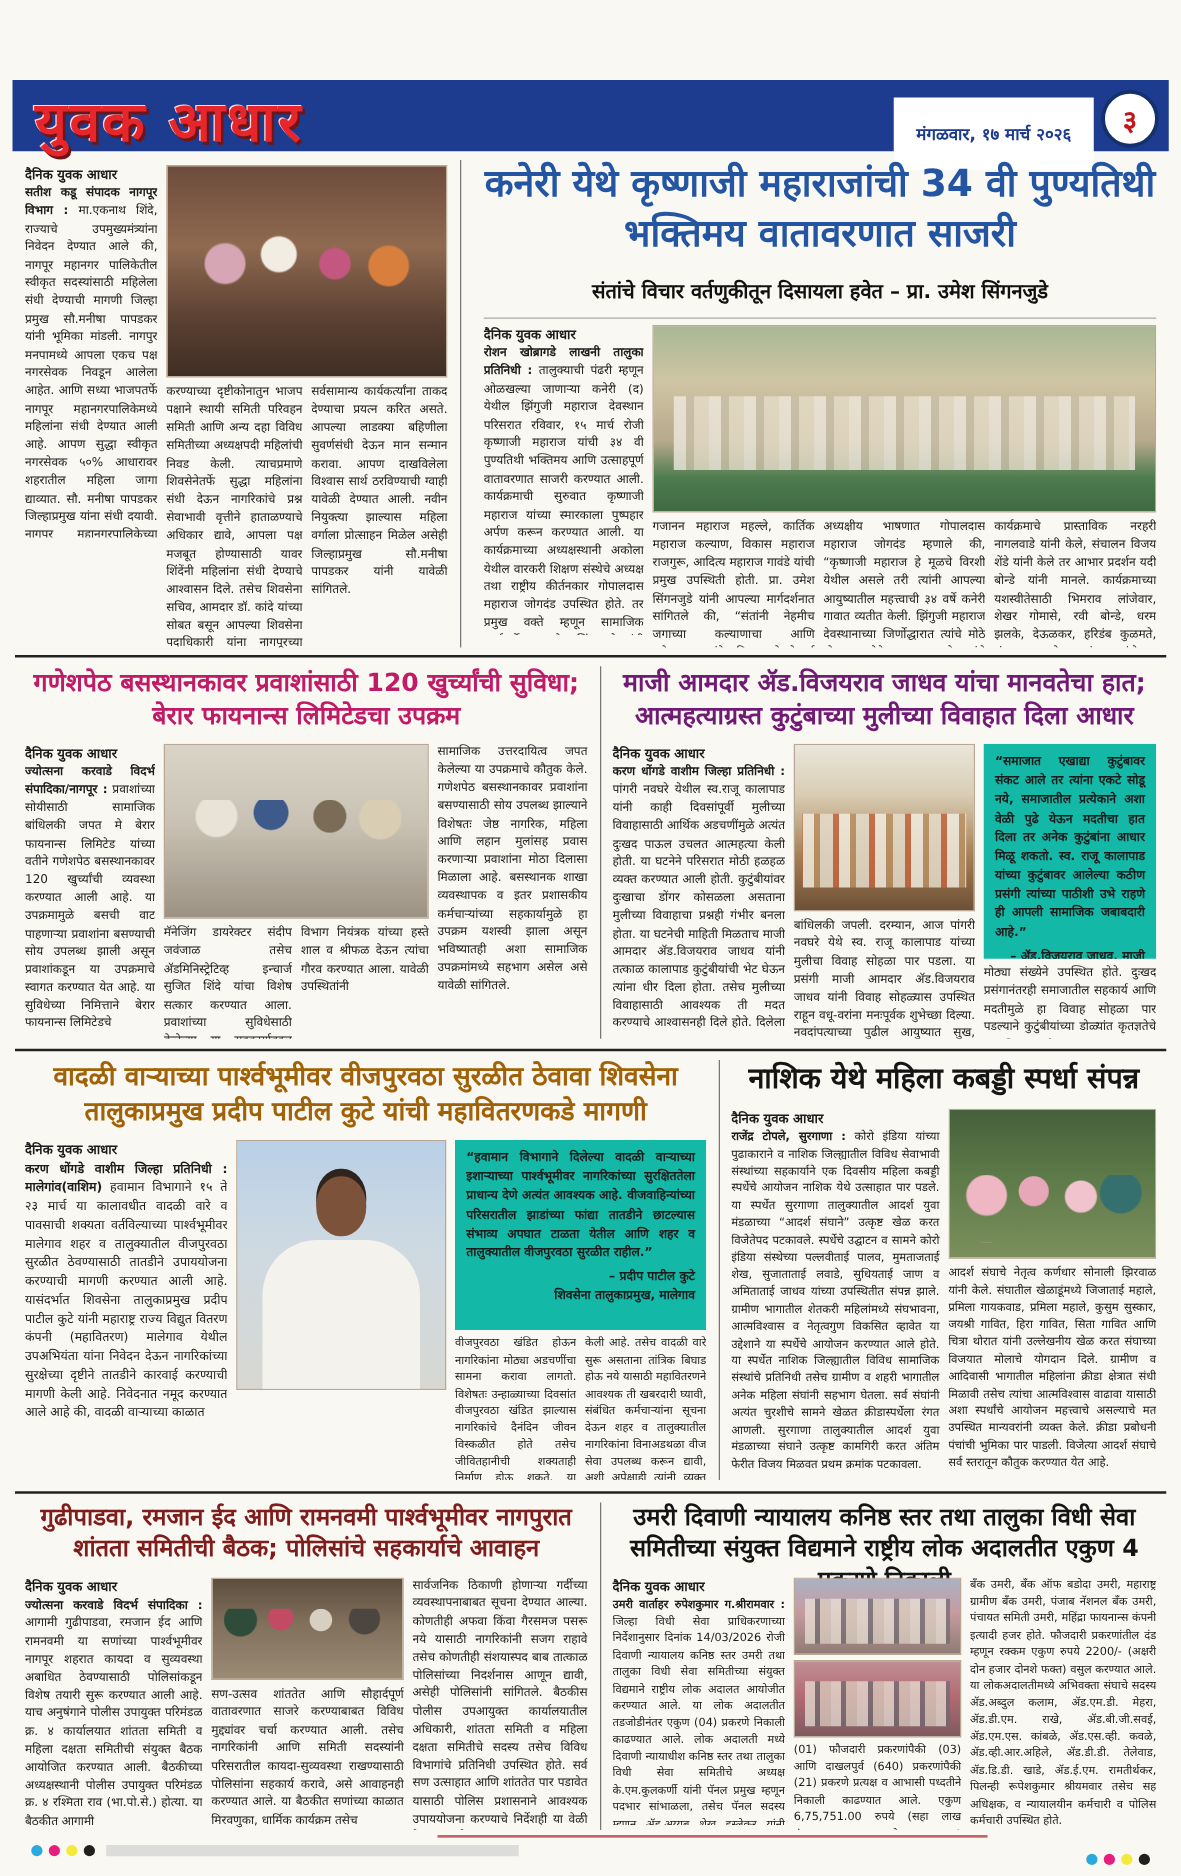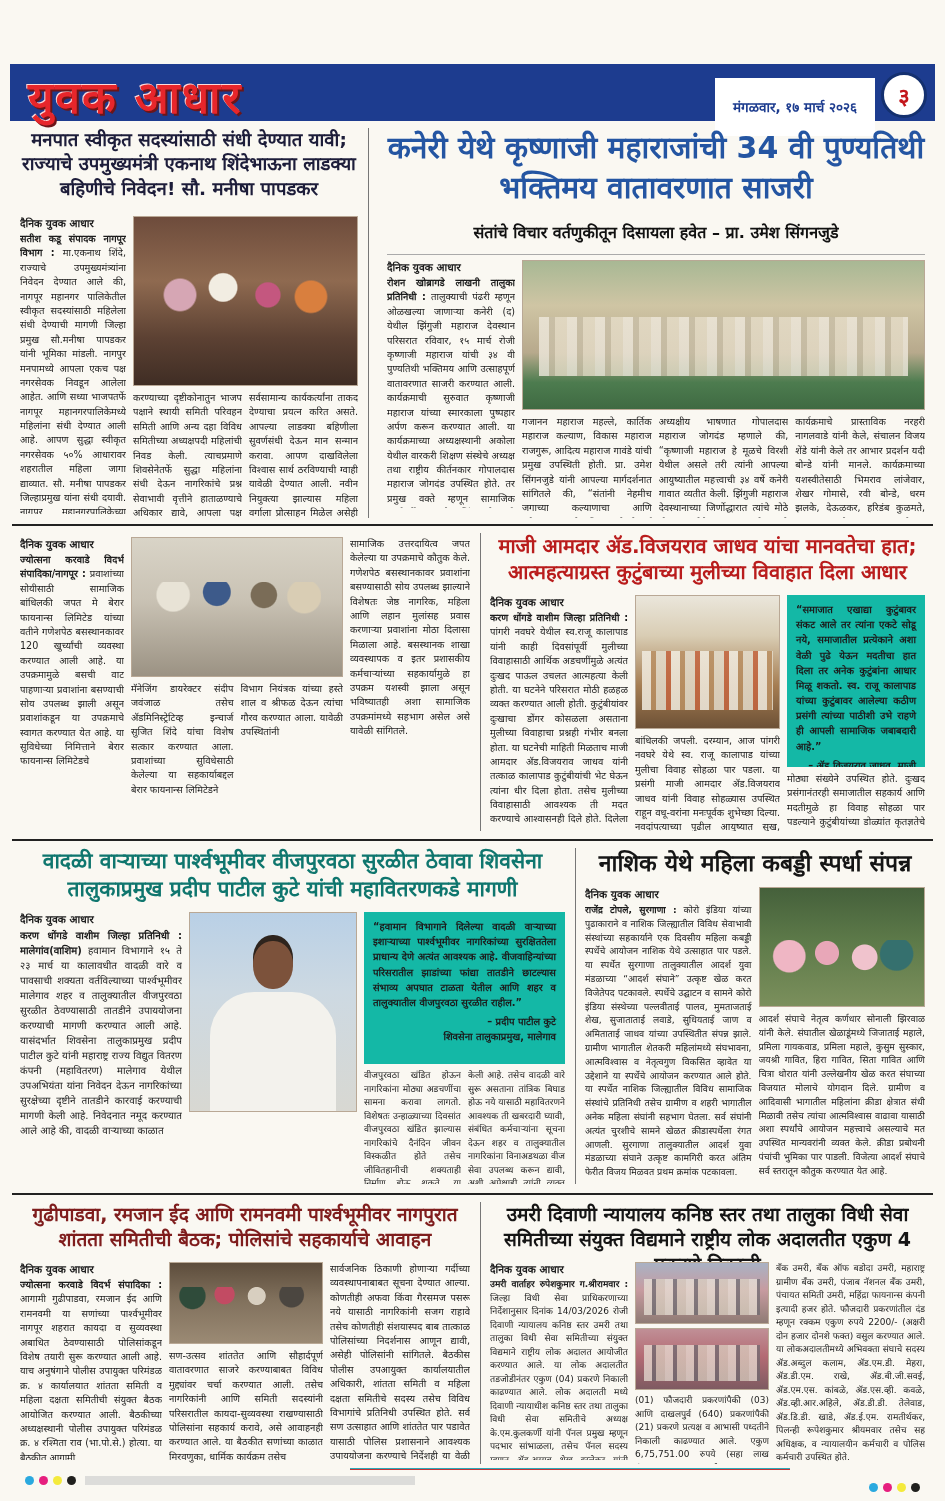--- a/index.html
+++ b/index.html
@@ -81,21 +81,20 @@
 <div id="page">
 
   <div class="band"></div>
   <div class="logo">युवक आधार</div>
   <div class="datebox">मंगळवार, १७ मार्च २०२६</div>
   <div class="pagecircle">३</div>
 
   <div class="sec" style="top:128px;height:390px;gap:10px;">
 
     <div style="width:338px;display:flex;flex-direction:column;">
-      <div class="hl" style="font-size:18.5px;color:#1d1d3a;height:84px;">मनपात स्वीकृत सदस्यांसाठी संधी देण्यात यावी; राज्याचे उपमुख्यमंत्री एकनाथ शिंदेभाऊना लाडक्या बहिणीचे निवेदन! सौ. मनीषा पापडकर</div>
       <div style="display:flex;gap:7px;flex:1;overflow:hidden;margin-top:4px;">
         <div class="col" style="width:106px;">
           <div class="credit">दैनिक युवक आधार</div>
           <div class="body-txt" style="height:282px;"><span class="byline">सतीश कडू संपादक नागपूर विभाग :</span> <span>मा.एकनाथ शिंदे, राज्याचे उपमुख्यमंत्र्यांना निवेदन देण्यात आले की, नागपूर महानगर पालिकेतील स्वीकृत सदस्यांसाठी महिलेला संधी देण्याची मागणी जिल्हा प्रमुख सौ.मनीषा पापडकर यांनी भूमिका मांडली. नागपुर मनपामध्ये आपला एकच पक्ष नगरसेवक निवडून आलेला आहेत. आणि सध्या भाजपतर्फे नागपूर महानगरपालिकेमध्ये महिलांना संधी देण्यात आली आहे. आपण सुद्धा स्वीकृत नगरसेवक ५०% आधारावर शहरातील महिला जागा द्याव्यात. सौ. मनीषा पापडकर जिल्हाप्रमुख यांना संधी दयावी. नागपूर महानगरपालिकेच्या स्थायी समिती अध्यक्ष पदावर विविध विशेष समितीच्या अध्यक्षपदी महिलांची नियुक्ती करण्यात आली. नागपूर मनपात महिला राज प्रस्थापित</span></div>
         </div>
         <div style="width:225px;display:flex;flex-direction:column;gap:5px;">
           <div class="ph ph-manpa" style="height:168px;"></div>
           <div class="cols" style="flex:1;">
             <div class="col body-txt" style="width:109px;">करण्याच्या दृष्टीकोनातुन भाजप पक्षाने स्थायी समिती परिवहन समिती आणि अन्य दहा विविध समितीच्या अध्यक्षपदी महिलांची निवड केली. त्याचप्रमाणे शिवसेनेतर्फे सुद्धा महिलांना संधी देऊन नागरिकांचे प्रश्न सेवाभावी वृत्तीने हाताळण्याचे अधिकार द्यावे, आपला पक्ष मजबूत होण्यासाठी यावर शिंदेंनी महिलांना संधी देण्याचे आश्वासन दिले. तसेच शिवसेना सचिव, आमदार डॉ. कांदे यांच्या सोबत बसून आपल्या शिवसेना पदाधिकारी यांना नागपूरच्या जिल्हाप्रमुख सौ.मनीषा पापडकर यांनी तळागाळातील आणि सांगितले.</div>
             <div class="col body-txt" style="width:109px;">सर्वसामान्य कार्यकर्त्यांना ताकद देण्याचा प्रयत्न करित असते. आपल्या लाडक्या बहिणीला सुवर्णसंधी देऊन मान सन्मान करावा. आपण दाखविलेला विश्वास सार्थ ठरविण्याची ग्वाही यावेळी देण्यात आली. नवीन नियुक्त्या झाल्यास महिला वर्गाला प्रोत्साहन मिळेल असेही जिल्हाप्रमुख सौ.मनीषा पापडकर यांनी यावेळी सांगितले.</div>
@@ -122,38 +121,39 @@
         </div>
       </div>
     </div>
   </div>
 
   <div class="rule" style="top:524px;"></div>
 
   <div class="sec" style="top:533px;height:298px;gap:10px;">
 
     <div style="width:450px;display:flex;flex-direction:column;">
+      <div class="hl" style="font-size:20px;color:#bf1b67;height:58px;">गणेशपेठ बसस्थानकावर प्रवाशांसाठी 120 खुर्च्यांची सुविधा; बेरार फायनान्स लिमिटेडचा उपक्रम</div>
       <div style="display:flex;gap:7px;flex:1;overflow:hidden;margin-top:4px;">
         <div class="col" style="width:104px;">
           <div class="credit">दैनिक युवक आधार</div>
           <div class="body-txt" style="height:212px;"><span class="byline">ज्योत्सना करवाडे विदर्भ संपादिका/नागपूर :</span> <span>प्रवाशांच्या सोयीसाठी सामाजिक बांधिलकी जपत मे बेरार फायनान्स लिमिटेड यांच्या वतीने गणेशपेठ बसस्थानकावर 120 खुर्च्यांची व्यवस्था करण्यात आली आहे. या उपक्रमामुळे बसची वाट पाहणाऱ्या प्रवाशांना बसण्याची सोय उपलब्ध झाली असून प्रवाशांकडून या उपक्रमाचे स्वागत करण्यात येत आहे. या सुविधेच्या निमित्ताने बेरार फायनान्स लिमिटेडचे</span></div>
         </div>
         <div style="width:212px;display:flex;flex-direction:column;gap:5px;">
           <div class="ph ph-bus" style="height:138px;"></div>
           <div class="cols" style="flex:1;">
             <div class="col body-txt" style="flex:1;">मॅनेजिंग डायरेक्टर संदीप जवंजाळ तसेच ॲडमिनिस्ट्रेटिव्ह इन्चार्ज सुजित शिंदे यांचा विशेष सत्कार करण्यात आला. प्रवाशांच्या सुविधेसाठी केलेल्या या सहकार्याबद्दल बेरार फायनान्स लिमिटेडने</div>
             <div class="col body-txt" style="flex:1;">विभाग नियंत्रक यांच्या हस्ते शाल व श्रीफळ देऊन त्यांचा गौरव करण्यात आला. यावेळी उपस्थितांनी</div>
           </div>
         </div>
         <div class="col body-txt" style="flex:1;">सामाजिक उत्तरदायित्व जपत केलेल्या या उपक्रमाचे कौतुक केले. गणेशपेठ बसस्थानकावर प्रवाशांना बसण्यासाठी सोय उपलब्ध झाल्याने विशेषतः जेष्ठ नागरिक, महिला आणि लहान मुलांसह प्रवास करणाऱ्या प्रवाशांना मोठा दिलासा मिळाला आहे. बसस्थानक शाखा व्यवस्थापक व इतर प्रशासकीय कर्मचाऱ्यांच्या सहकार्यामुळे हा उपक्रम यशस्वी झाला असून भविष्यातही अशा सामाजिक उपक्रमांमध्ये सहभाग असेल असे यावेळी सांगितले.</div>
       </div>
     </div>
 
     <div class="vline" style="flex:1;padding-left:9px;display:flex;flex-direction:column;">
-      <div class="hl" style="font-size:20px;color:#b91c1c;height:58px;">माजी आमदार ॲड.विजयराव जाधव यांचा मानवतेचा हात; आत्महत्याग्रस्त कुटुंबाच्या मुलीच्या विवाहात दिला आधार</div>
+      <div class="hl" style="font-size:20px;color:#701a75;height:58px;">माजी आमदार ॲड.विजयराव जाधव यांचा मानवतेचा हात; आत्महत्याग्रस्त कुटुंबाच्या मुलीच्या विवाहात दिला आधार</div>
       <div style="display:flex;gap:7px;flex:1;overflow:hidden;margin-top:4px;">
         <div class="col" style="width:138px;">
           <div class="credit">दैनिक युवक आधार</div>
           <div class="body-txt" style="height:212px;"><span class="byline">करण धोंगडे वाशीम जिल्हा प्रतिनिधी :</span> <span>पांगरी नवघरे येथील स्व.राजू कालापाड यांनी काही दिवसांपूर्वी मुलीच्या विवाहासाठी आर्थिक अडचणींमुळे अत्यंत दुःखद पाऊल उचलत आत्महत्या केली होती. या घटनेने परिसरात मोठी हळहळ व्यक्त करण्यात आली होती. कुटुंबीयांवर दुःखाचा डोंगर कोसळला असताना मुलीच्या विवाहाचा प्रश्नही गंभीर बनला होता. या घटनेची माहिती मिळताच माजी आमदार ॲड.विजयराव जाधव यांनी तत्काळ कालापाड कुटुंबीयांची भेट घेऊन त्यांना धीर दिला होता. तसेच मुलीच्या विवाहासाठी आवश्यक ती मदत करण्याचे आश्वासनही दिले होते. दिलेला शब्द पाळत त्यांनी कुटुंबाला मदतीचा हात देत सामाजिक</span></div>
         </div>
         <div style="width:145px;display:flex;flex-direction:column;gap:5px;">
           <div class="ph ph-wed" style="height:132px;"></div>
           <div class="body-txt" style="flex:1;">बांधिलकी जपली. दरम्यान, आज पांगरी नवघरे येथे स्व. राजू कालापाड यांच्या मुलीचा विवाह सोहळा पार पडला. या प्रसंगी माजी आमदार ॲड.विजयराव जाधव यांनी विवाह सोहळ्यास उपस्थित राहून वधू-वरांना मनःपूर्वक शुभेच्छा दिल्या. नवदांपत्याच्या पुढील आयुष्यात सुख, समृद्धी आणि आनंद लाभावा अशी प्रार्थना त्यांनी व्यक्त केली. या प्रसंगी गावातील नागरिक व मान्यवर</div>
         </div>
         <div style="flex:1;display:flex;flex-direction:column;gap:5px;">
@@ -165,21 +165,21 @@
         </div>
       </div>
     </div>
   </div>
 
   <div class="rule" style="top:839px;"></div>
 
   <div class="sec" style="top:848px;height:336px;gap:10px;">
 
     <div style="width:545px;display:flex;flex-direction:column;">
-      <div class="hl" style="font-size:21px;color:#0f766e;height:60px;">वादळी वाऱ्याच्या पार्श्वभूमीवर वीजपुरवठा सुरळीत ठेवावा शिवसेना तालुकाप्रमुख प्रदीप पाटील कुटे यांची महावितरणकडे मागणी</div>
+      <div class="hl" style="font-size:21px;color:#a16207;height:60px;">वादळी वाऱ्याच्या पार्श्वभूमीवर वीजपुरवठा सुरळीत ठेवावा शिवसेना तालुकाप्रमुख प्रदीप पाटील कुटे यांची महावितरणकडे मागणी</div>
       <div style="display:flex;gap:7px;flex:1;overflow:hidden;margin-top:4px;">
         <div class="col" style="width:162px;">
           <div class="credit">दैनिक युवक आधार</div>
           <div class="body-txt" style="height:252px;font-size:10px;"><span class="byline">करण धोंगडे वाशीम जिल्हा प्रतिनिधी : मालेगांव(वाशिम)</span> <span>हवामान विभागाने १५ ते २३ मार्च या कालावधीत वादळी वारे व पावसाची शक्यता वर्तविल्याच्या पार्श्वभूमीवर मालेगाव शहर व तालुक्यातील वीजपुरवठा सुरळीत ठेवण्यासाठी तातडीने उपाययोजना करण्याची मागणी करण्यात आली आहे. यासंदर्भात शिवसेना तालुकाप्रमुख प्रदीप पाटील कुटे यांनी महाराष्ट्र राज्य विद्युत वितरण कंपनी (महावितरण) मालेगाव येथील उपअभियंता यांना निवेदन देऊन नागरिकांच्या सुरक्षेच्या दृष्टीने तातडीने कारवाई करण्याची मागणी केली आहे. निवेदनात नमूद करण्यात आले आहे की, वादळी वाऱ्याच्या काळात</span></div>
         </div>
         <div style="width:168px;display:flex;flex-direction:column;gap:5px;">
           <div class="ph ph-portrait" style="height:198px;"></div>
         </div>
         <div style="flex:1;display:flex;flex-direction:column;gap:5px;">
           <div class="qbox" style="height:138px;">

